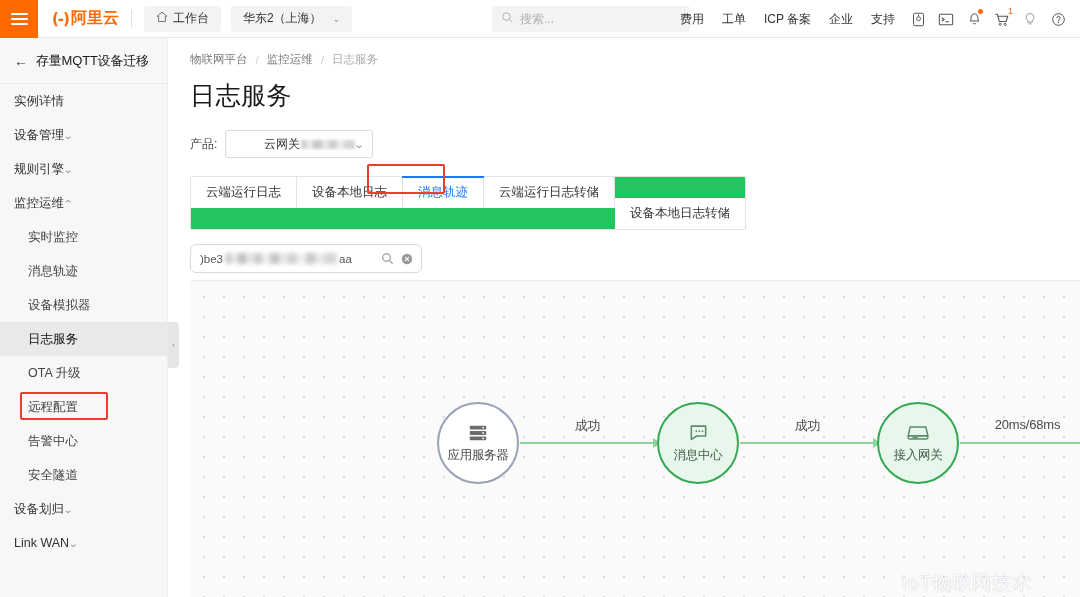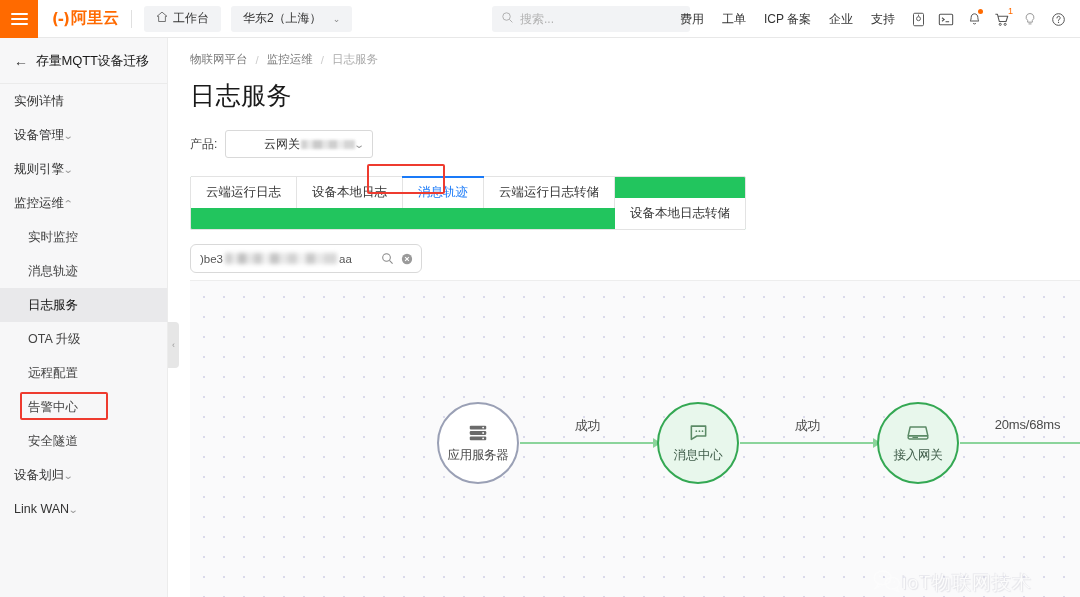--- a/index.html
+++ b/index.html
@@ -325,20 +325,23 @@
         </div>
         <div class="side-item">
           <span>监控运维</span>
           <span class="chev up">⌄</span>
         </div>
         <div class="side-item sub">
           <span>实时监控</span>
         </div>
         <div class="side-item sub">
           <span>消息轨迹</span>
+        </div>
+        <div class="side-item sub">
+          <span>设备模拟器</span>
         </div>
         <div class="side-item sub active">
           <span>日志服务</span>
         </div>
         <div class="side-item sub">
           <span>OTA 升级</span>
         </div>
         <div class="side-item sub">
           <span>远程配置</span>
         </div>

